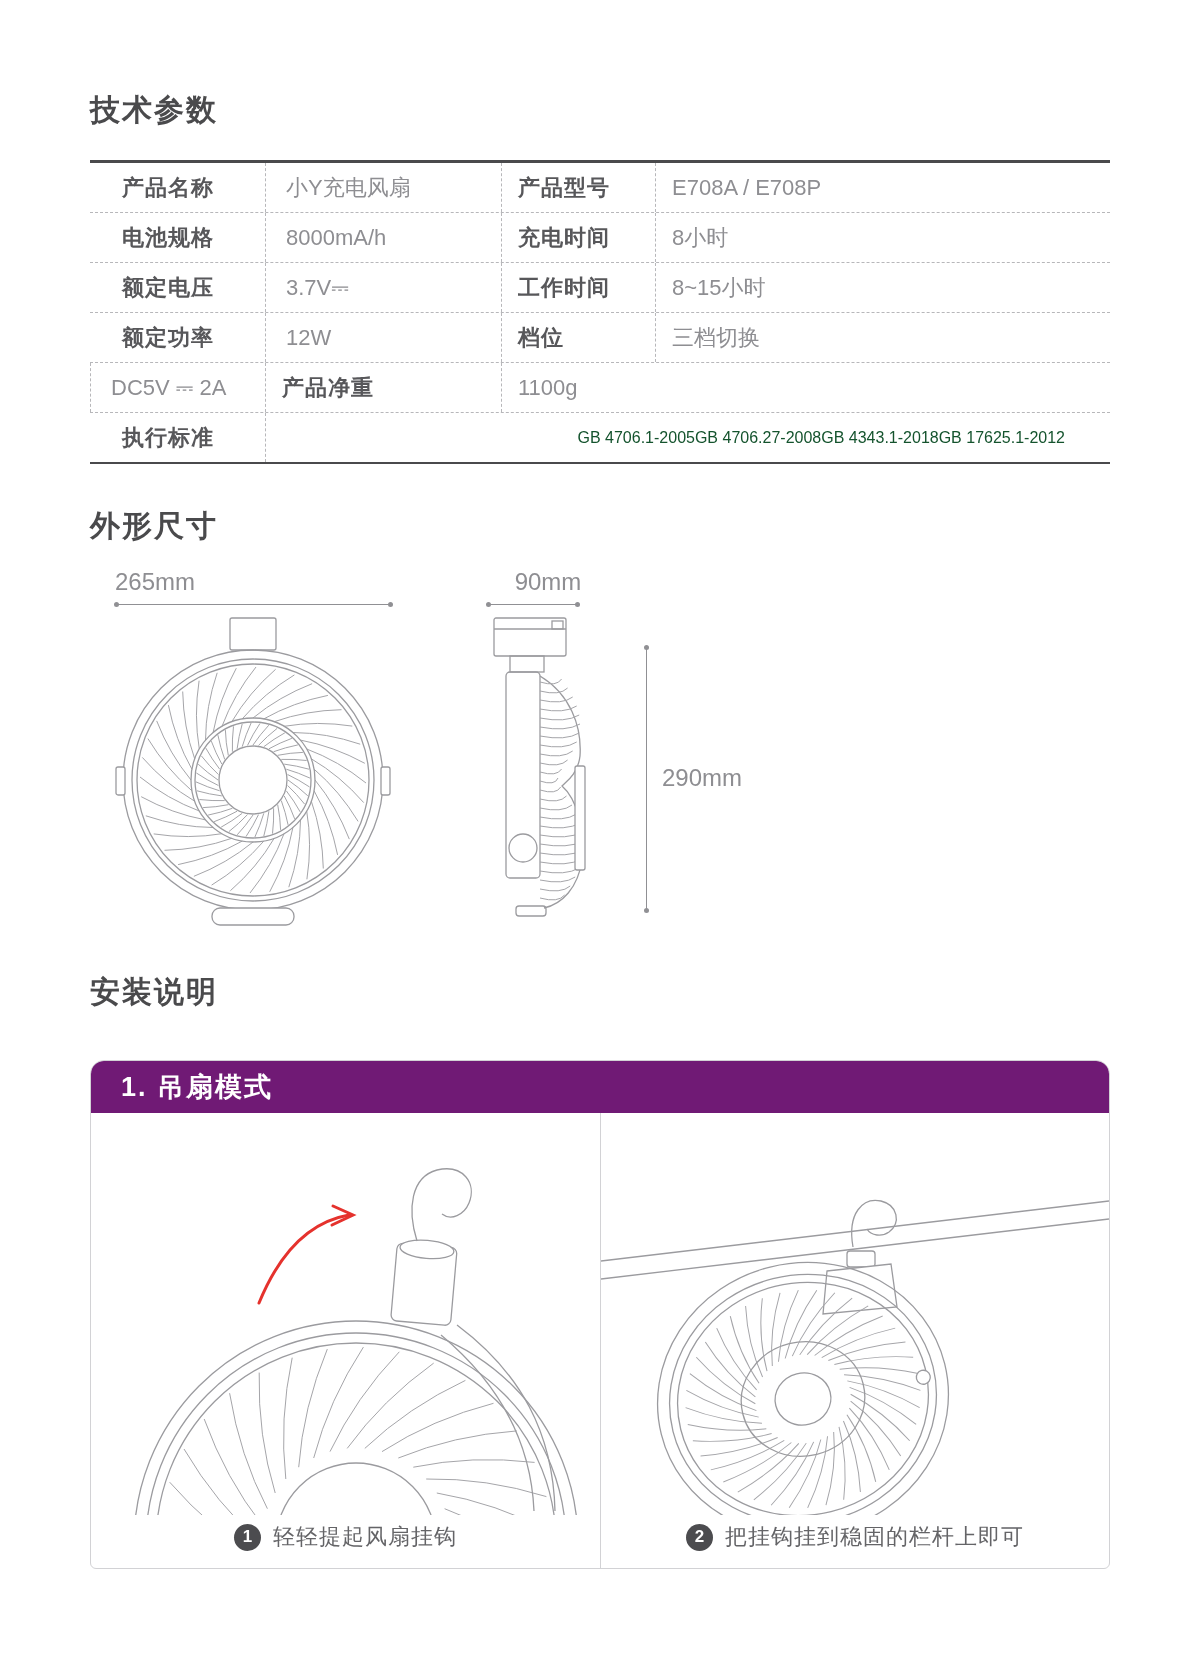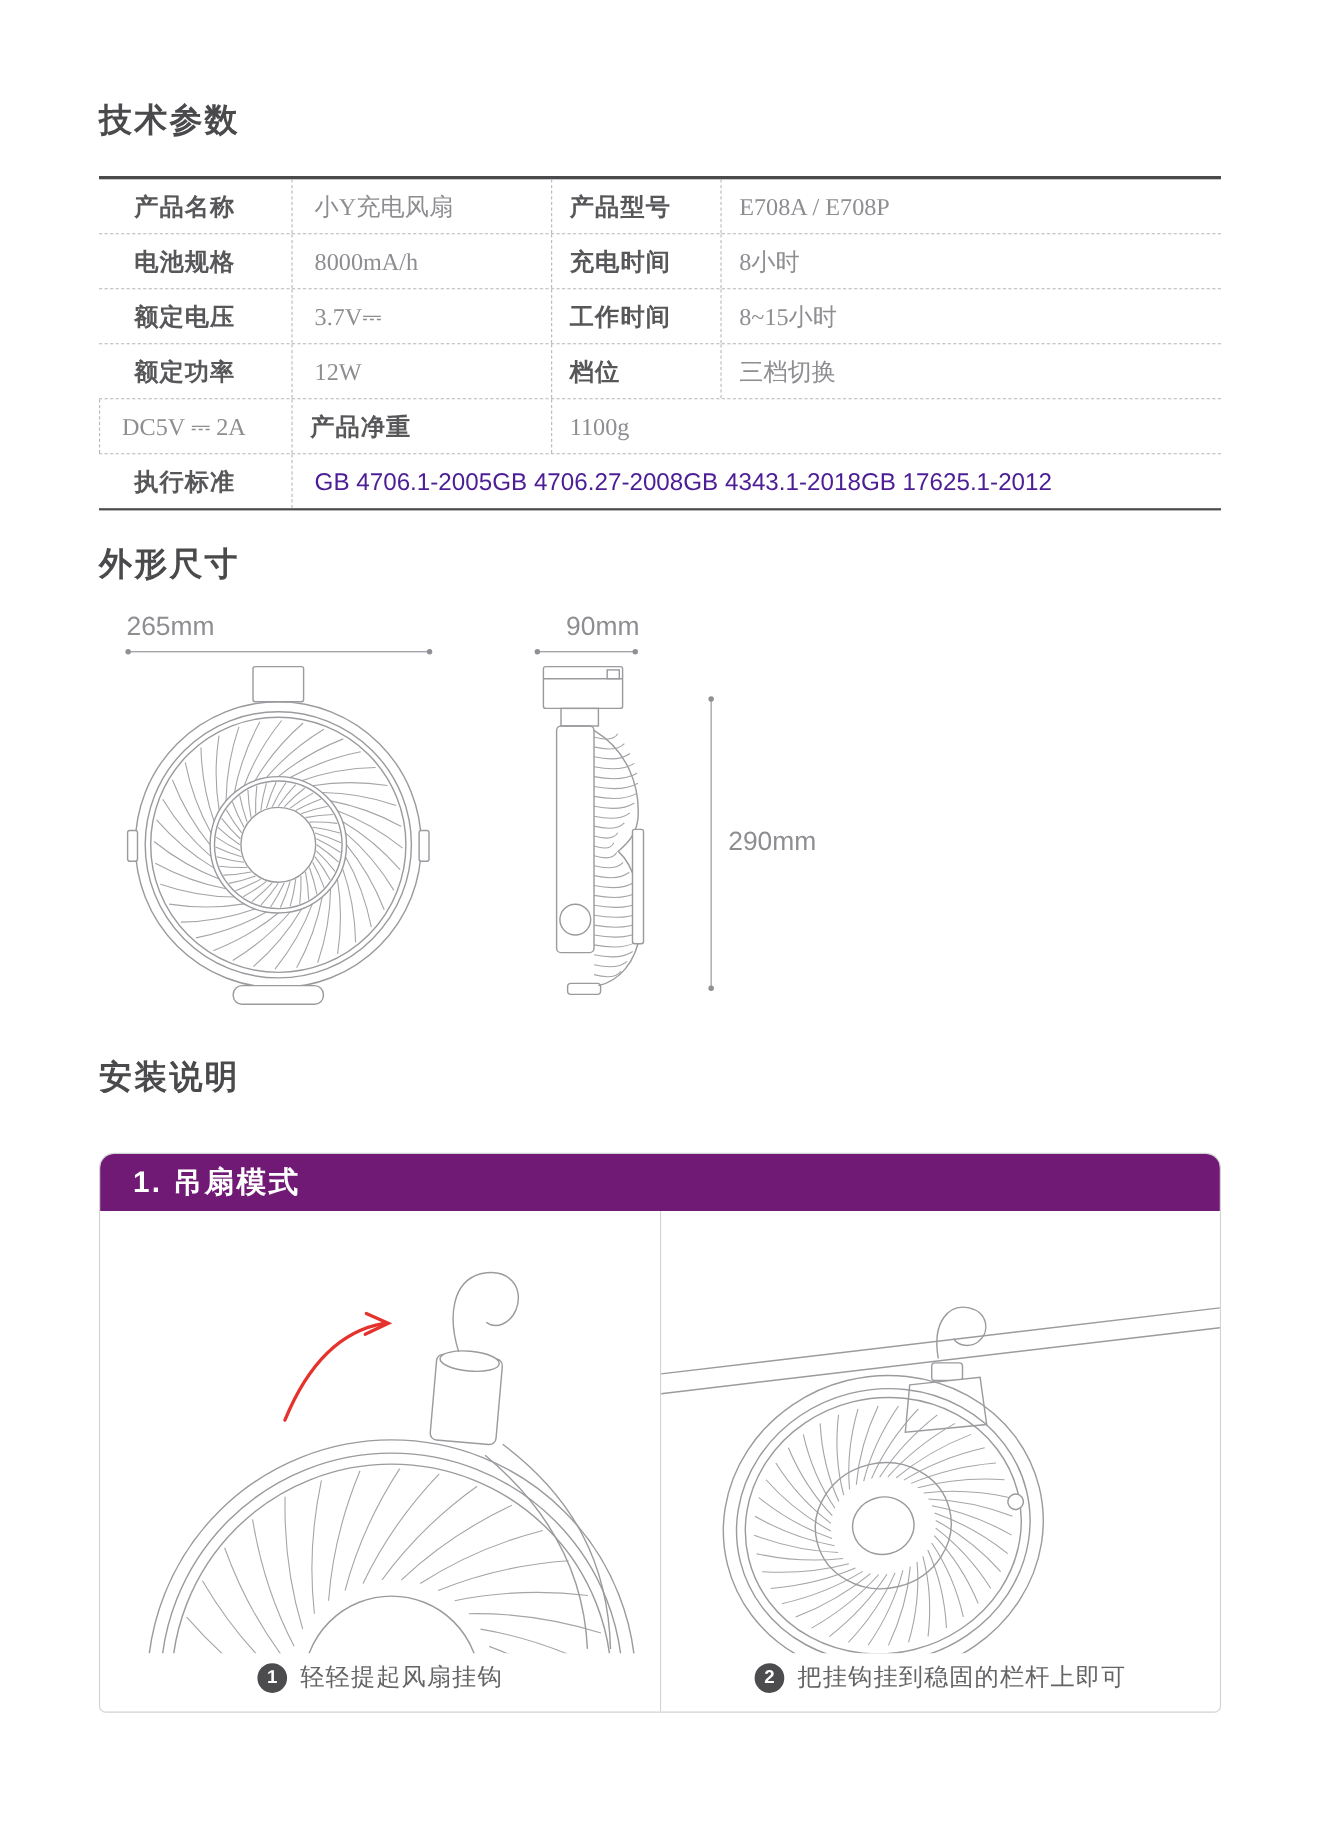--- a/index.html
+++ b/index.html
@@ -1,34 +1,34 @@
 <!DOCTYPE html>
 <html><head>
 <meta charset="utf-8">
 <style>
   html,body{margin:0;padding:0;background:#ffffff;}
   body{width:1200px;height:1666px;position:relative;font-family:"Liberation Sans","DejaVu Sans",sans-serif;color:#525255;}
   .content{position:relative;width:1020px;margin:0 auto;}
   h1.sec{font-size:30px;line-height:44px;font-weight:600;color:#4a4a4c;letter-spacing:2px;margin:0;}
   #t-specs{padding-top:88px;}
-  #t-dims{margin-top:28px;}
+  #t-dims{margin-top:40px;}
   #t-install{margin-top:30px;}
 
   
   .spec-table{margin-top:28px;border-top:3px solid #4a4a4c;border-bottom:2px solid #4a4a4c;}
   .srow{display:grid;grid-template-columns:175px 236px 154px 455px;height:49px;}
   .srow.std{grid-template-columns:175px 845px;}
   .srow:not(:last-child){border-bottom:1px dashed #b7b7ba;}
   .cell{display:flex;align-items:center;font-size:22px;height:100%;box-sizing:border-box;}
   .lab{padding-left:32px;color:#57575a;font-weight:600;letter-spacing:1px;}
-  .val{color:#8e8e92;font-weight:400;font-family:Liberation Serif, serif;}
+  .val{color:#8e8e92;font-weight:400;}
   .c2{padding-left:20px;border-left:1px dashed #b7b7ba;}
   .c3{padding-left:16px;border-left:1px dashed #b7b7ba;color:#57575a;font-weight:600;letter-spacing:1px;}
   .c4{padding-left:16px;border-left:1px dashed #b7b7ba;}
-  .spanc{border-left:1px dashed #b7b7ba;display:flex;align-items:center;justify-content:flex-start;padding:0 45px 0 20px;font-size:22px;color:#4c1d95;}
+  .spanc{border-left:1px dashed #b7b7ba;display:flex;align-items:center;justify-content:flex-end;padding:0 45px 0 20px;font-size:16px;color:#14532d;}
 
   
   .dims{position:relative;height:372px;margin-top:20px;}
   .dim-label{font-size:24px;color:#8e8e92;}
   .dim-line{position:absolute;height:1px;background:#909094;}
   .dim-line::before,.dim-line::after{content:'';position:absolute;width:5px;height:5px;border-radius:50%;background:#909094;top:-2px;}
   .dim-line::before{left:-1px;}
   .dim-line::after{right:-1px;}
   .front-w{position:absolute;left:25px;top:0;width:277px;text-align:left;}
   .front-line{left:25px;top:36px;width:277px;}

